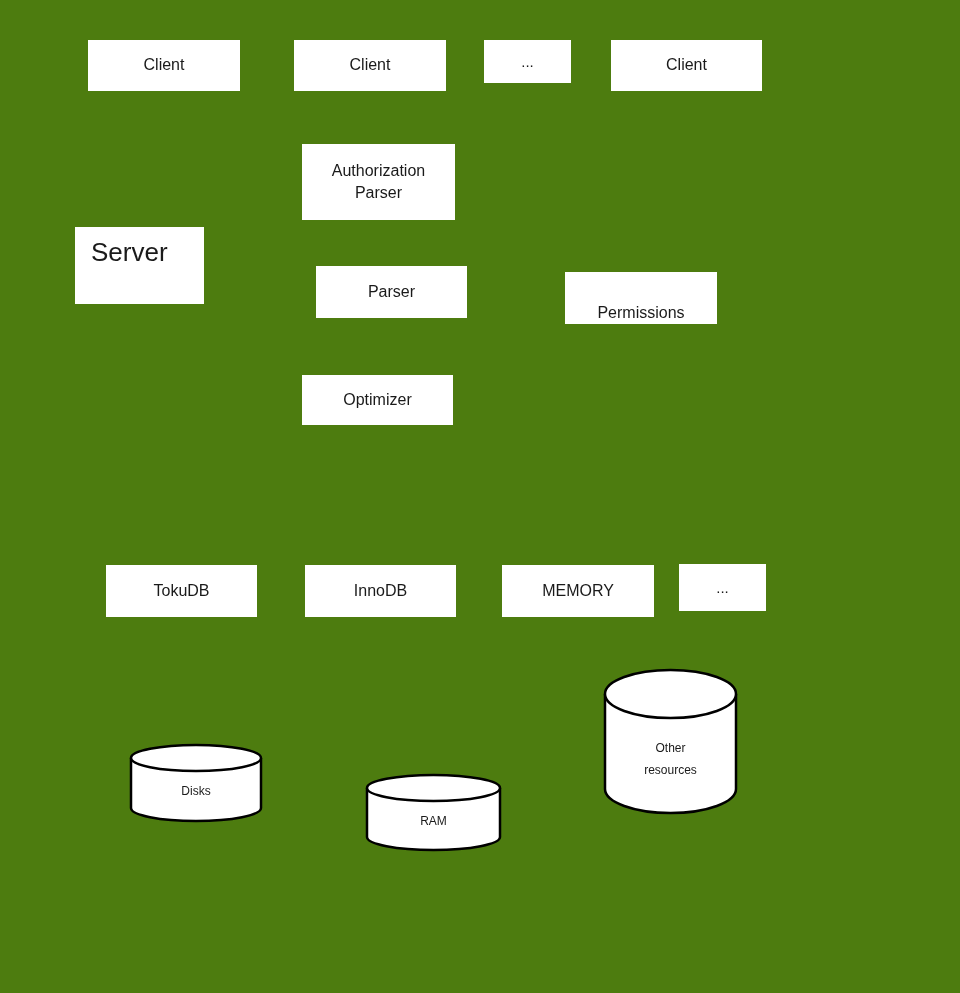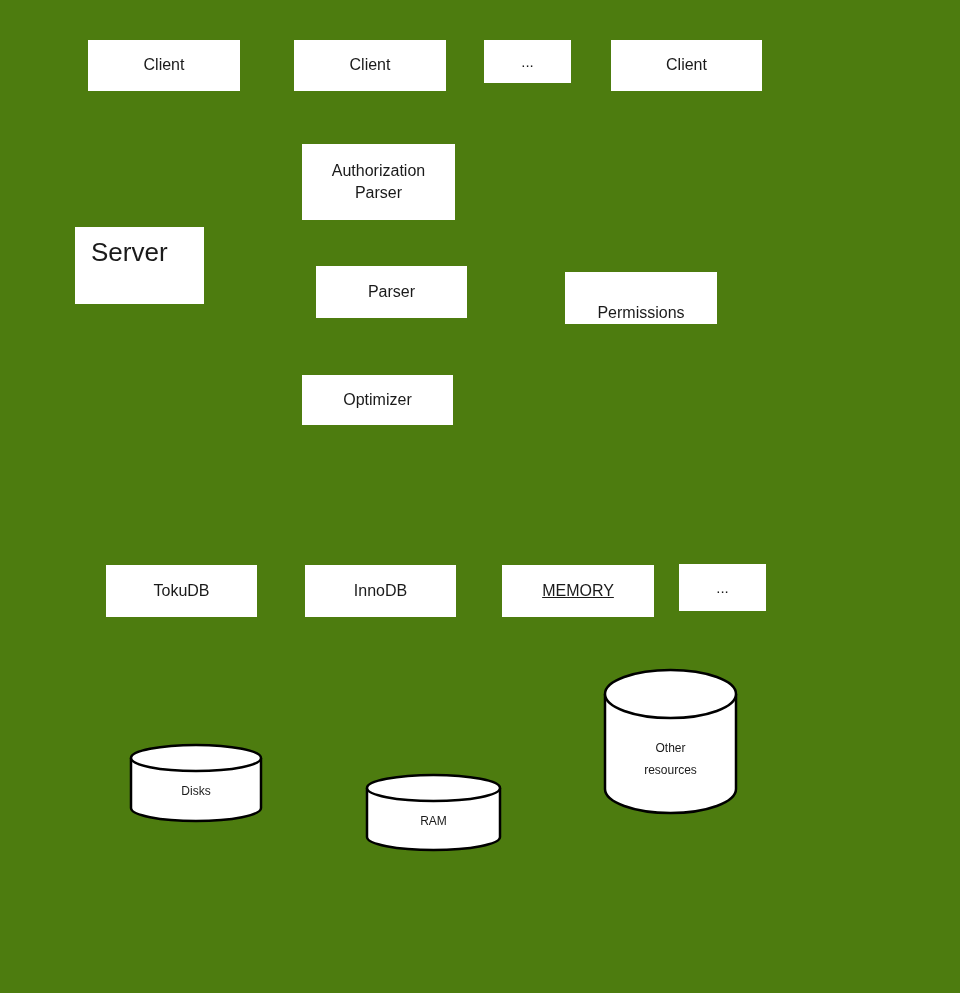--- a/index.html
+++ b/index.html
@@ -38,21 +38,21 @@
     align-items: flex-start; justify-content: flex-start;
     padding: 9px 8px 0 16px; font-size: 26px; text-align: left;
   }
   .n-parser  { left: 316px; top: 266px; width: 151px; height: 52px; }
   .n-perms   { left: 565px; top: 272px; width: 152px; height: 52px; align-items: flex-end; }
   .n-optim   { left: 302px; top: 375px; width: 151px; height: 50px; }
 
   
   .n-tokudb  { left: 106px; top: 565px; width: 151px; height: 52px; }
   .n-innodb  { left: 305px; top: 565px; width: 151px; height: 52px; }
-  .n-memory  { left: 502px; top: 565px; width: 152px; height: 52px; text-decoration: underline; }
+  .n-memory  { left: 502px; top: 565px; width: 152px; height: 52px; }
   .n-edots   { left: 679px; top: 564px; width: 87px;  height: 47px; font-size: 15px; }
 
   
   .cyl { position: absolute; }
   .cyl svg { display: block; }
   .cyl .cyl-label {
     position: absolute; left: 0; right: 0; top: 0; bottom: 0;
     display: flex; align-items: center; justify-content: center;
     color: #1a1a1a; font-size: 12px; text-align: center; line-height: 22px;
   }

